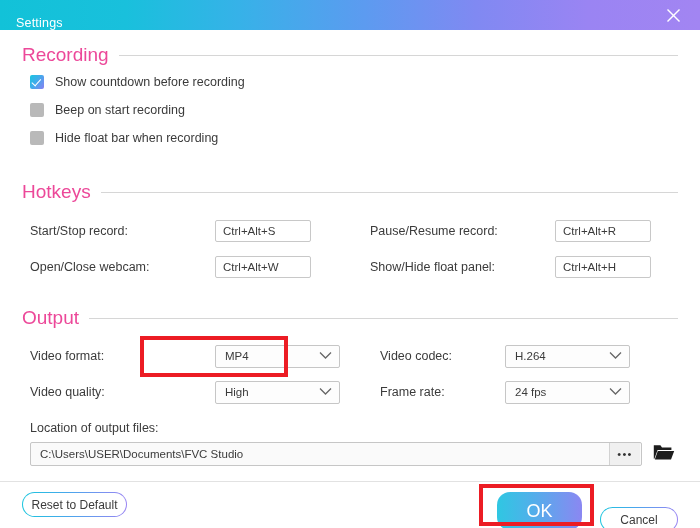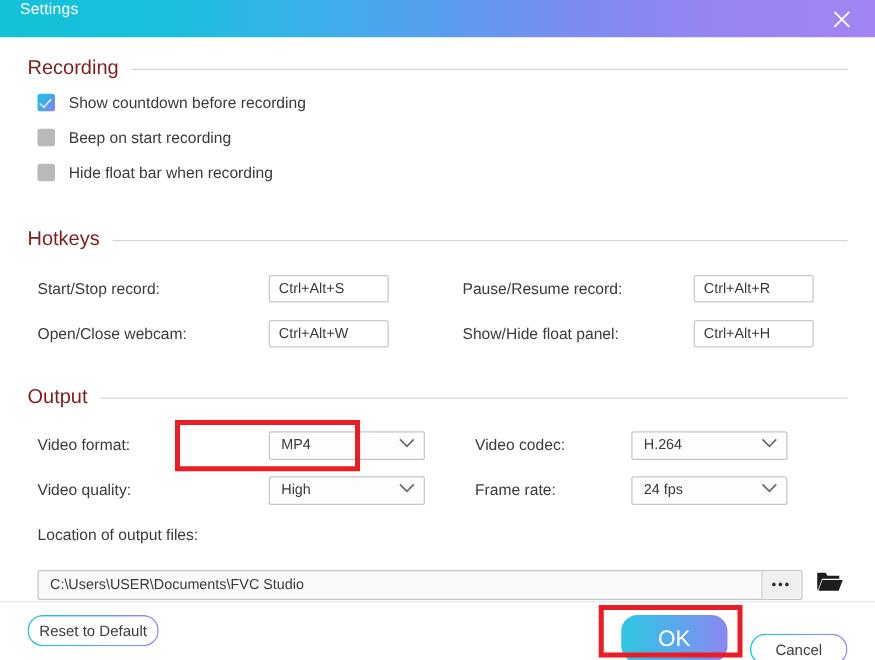--- a/index.html
+++ b/index.html
@@ -30,21 +30,21 @@
     height: 30px;
     background: linear-gradient(90deg,
         #12c2d8 0%,
         #19c0dc 18%,
         #36b2e8 34%,
         #5c9bf0 52%,
         #8089f2 68%,
         #9a84f3 84%,
         #a285f2 100%);
     display: flex;
-    align-items: flex-start;
+    align-items: flex-end;
   }
   .titlebar-title {
     color: #ffffff;
     font-size: 12.5px;
     margin-left: 16px;
     letter-spacing: 0.2px;
   }
   .titlebar-close {
     position: absolute;
     right: 10px;
@@ -70,22 +70,22 @@
     padding: 0 22px;
   }
 
   
   .section-head {
     display: flex;
     align-items: center;
     height: 22px;
   }
   .section-head .label {
-    font-size: 16px;
-    color: #7f1d1d;
+    font-size: 19px;
+    color: #ec4899;
     white-space: nowrap;
     padding-right: 10px;
   }
   .section-head .rule {
     flex: 1 1 auto;
     height: 1px;
     background: #d6d6d6;
   }
 
   
@@ -182,21 +182,21 @@
 
   
   .path-label {
     font-size: 12.5px;
     color: #3b3b3b;
     margin-left: 8px;
   }
   .path-row {
     display: flex;
     align-items: flex-start;
-    margin-top: 21px;
+    margin-top: 7px;
     margin-left: 8px;
   }
   .path-field {
     width: 612px;
     height: 24px;
     border: 1px solid #c6c6c6;
     background: #fafafa;
     border-radius: 2px;
     display: flex;
     align-items: center;

